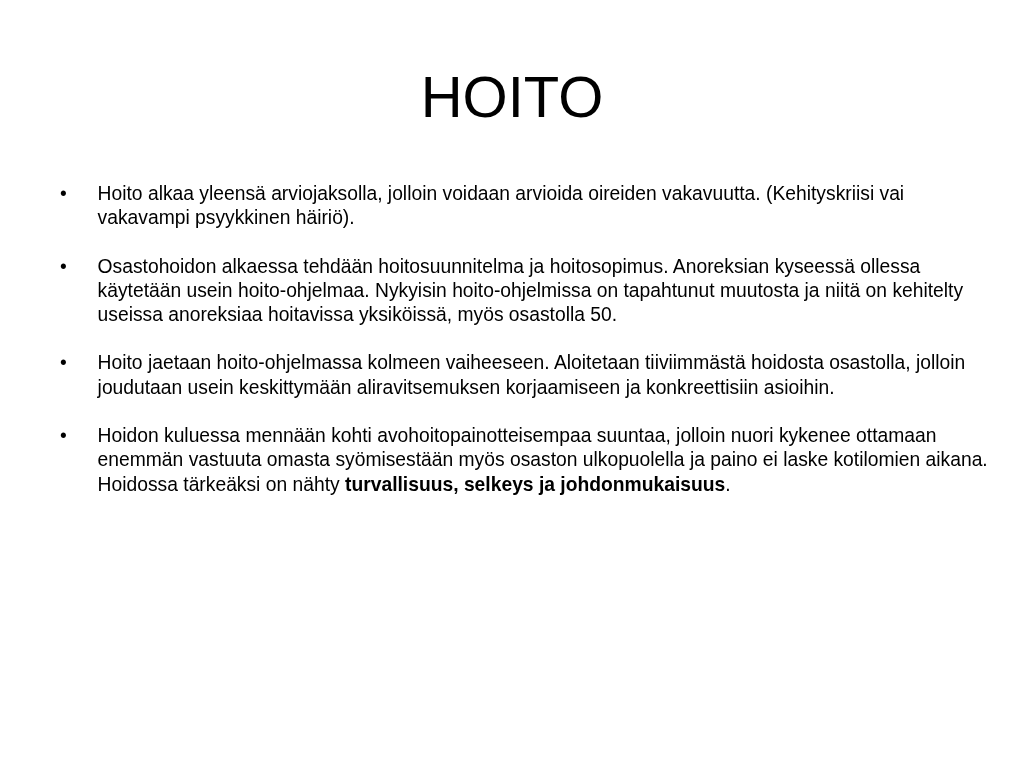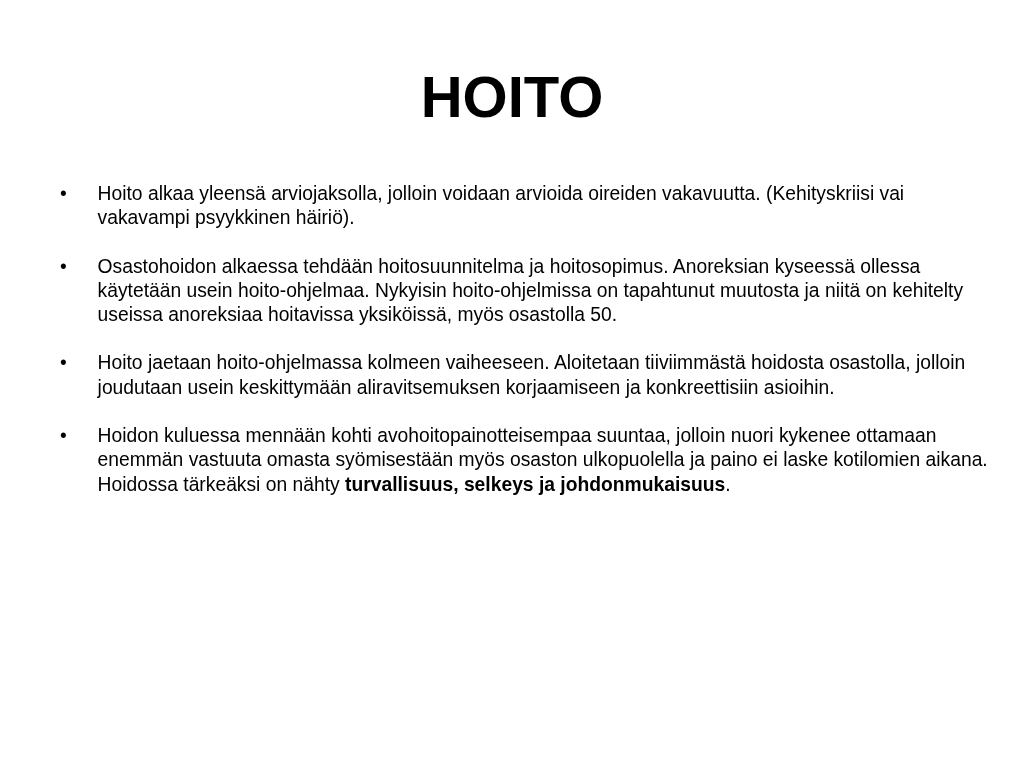--- a/index.html
+++ b/index.html
@@ -16,21 +16,21 @@
       color: #000000;
     }
     .slide-title {
       position: absolute;
       top: 62px;
       left: 0;
       width: 1024px;
       text-align: center;
       font-size: 58px;
       line-height: 70px;
-      font-weight: bold;
+      font-weight: normal;
       margin: 0;
       letter-spacing: 0px;
     }
     .bullet-list {
       position: absolute;
       top: 181px;
       left: 60px;
       width: 920px;
       margin: 0;
       padding: 0;

